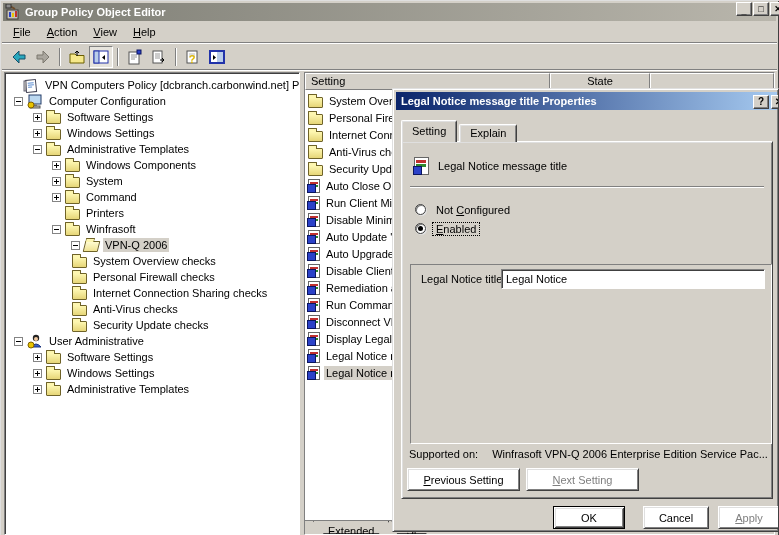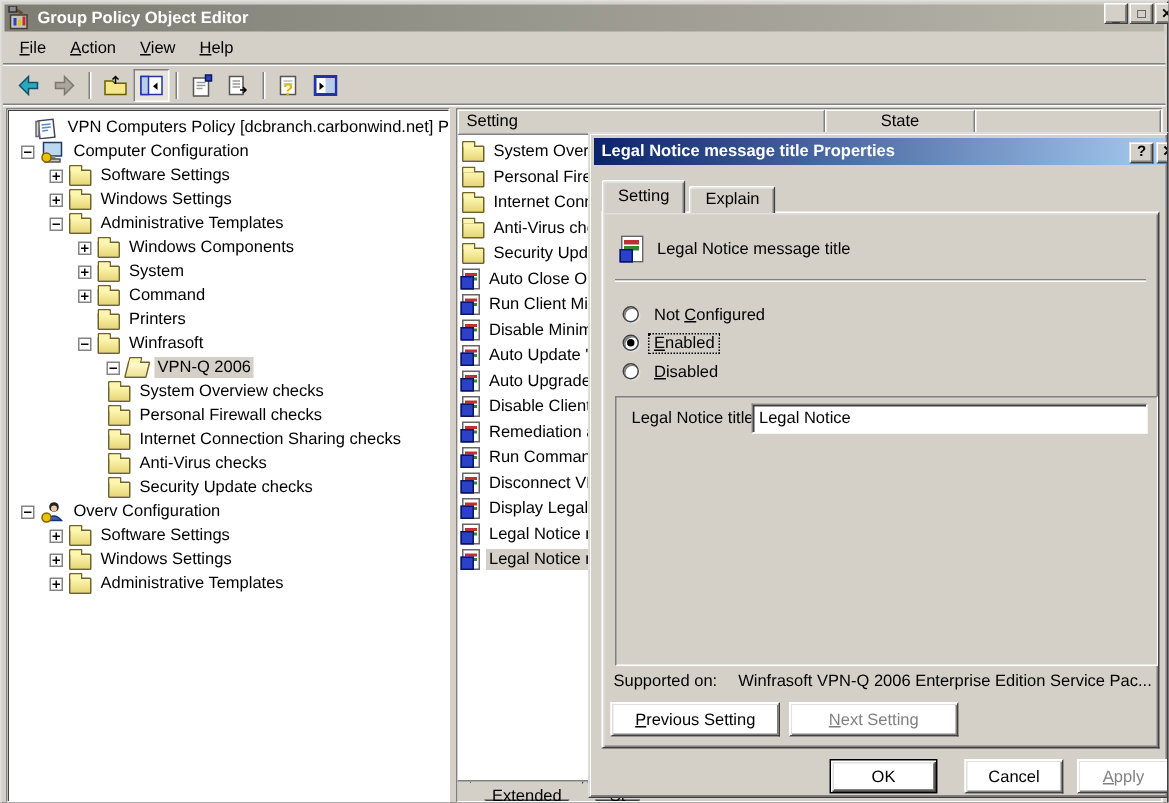--- a/index.html
+++ b/index.html
@@ -327,21 +327,21 @@
     <div class="tr d1">
         <span class="exp minus"></span>
         <span class="ticon">
           <svg width="16" height="15" viewBox="0 0 16 15">
             <circle cx="9" cy="4" r="3.2" fill="#222"></circle>
             <circle cx="9" cy="5" r="2" fill="#f0c8a0"></circle>
             <path d="M4 13 Q9 7 14 13 Z" fill="#3a5fc8" stroke="#17307a"></path>
             <circle cx="4" cy="11" r="3" fill="#e8c400" stroke="#806000"></circle>
           </svg>
         </span>
-        <span class="tlabel">Overv Configuration</span>
+        <span class="tlabel">User Administrative</span>
       </div>
     <div class="tr d2">
         <span class="exp plus"></span>
         <span class="ticon">
           <span class="fold"></span>
         </span>
         <span class="tlabel">Software Settings</span>
       </div>
     <div class="tr d2">
         <span class="exp plus"></span>
@@ -496,24 +496,20 @@
 
       <div class="radios">
         <div class="rrow">
           <span class="rb"></span>
           <span class="rlabel">Not <u>C</u>onfigured</span>
         </div>
         <div class="rrow focus">
           <span class="rb on"></span>
           <span class="rlabel"><u>E</u>nabled</span>
         </div>
-        <div class="rrow">
-          <span class="rb"></span>
-          <span class="rlabel"><u>D</u>isabled</span>
-        </div>
       </div>
 
       <div class="groupbox">
         <span class="gblabel">Legal Notice title</span>
         <input class="field" type="text" value="Legal Notice" style="">
       </div>
 
       <div class="supported">
         <span>Supported on:</span>
         <span class="sval">Winfrasoft VPN-Q 2006 Enterprise Edition Service Pac...</span>

